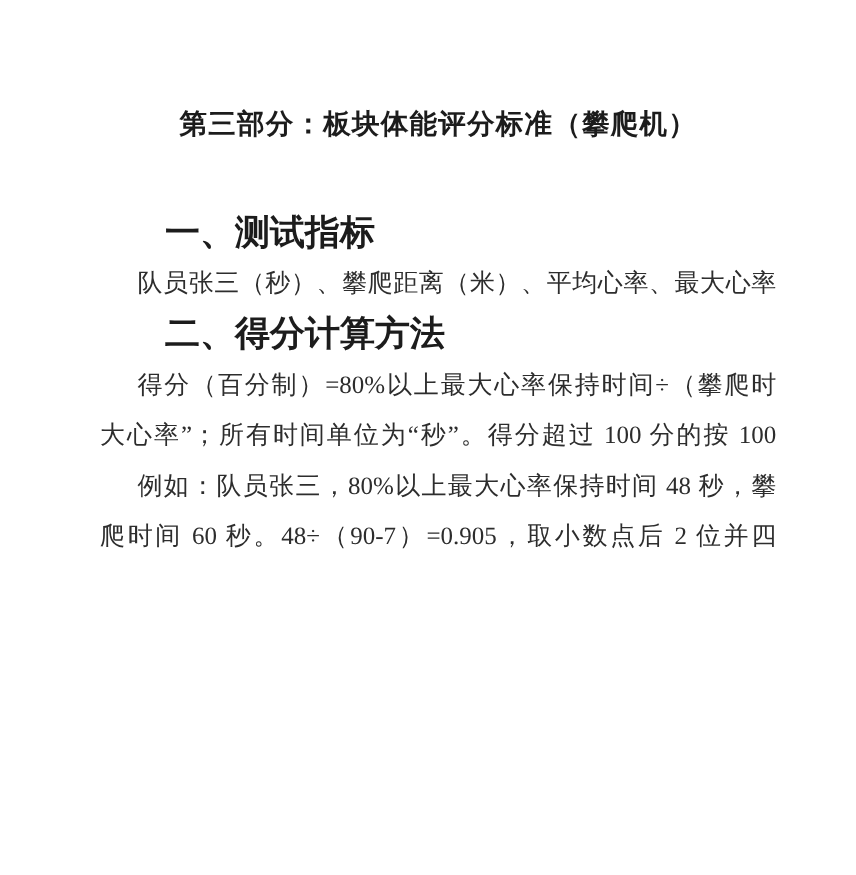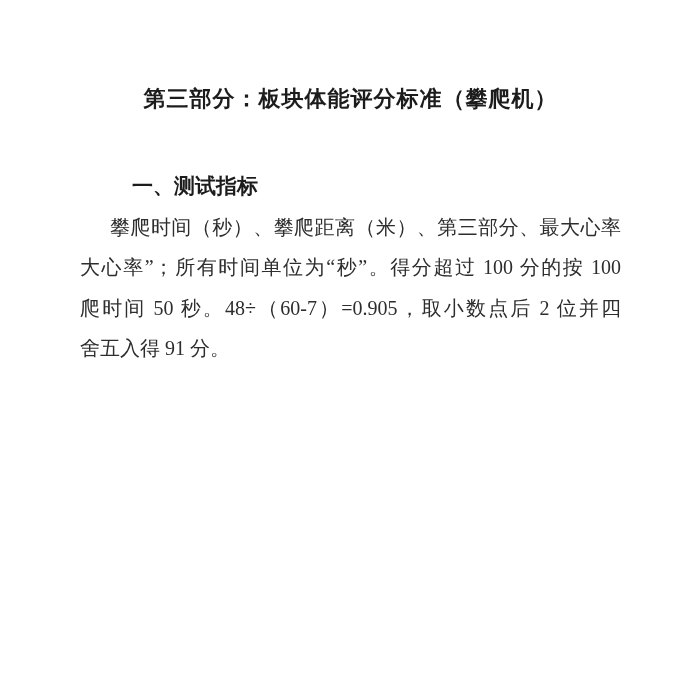--- a/index.html
+++ b/index.html
@@ -40,44 +40,46 @@
     text-align-last:justify;
     white-space:normal;
   }
   .ind{ 
     padding-left:30px;
   }
   .heading{ 
     padding-left:52px;
     font-family:"Liberation Sans","DejaVu Sans",sans-serif;
     font-weight:700;
-    font-size:21px;
+    font-size:28px;
     color:#1c1c1c;
   }
 </style>
 </head>
 <body>
 
 <div class="page">
 
   <h1 class="doc-title">第三部分：板块体能评分标准（攀爬机）</h1>
 
   <div class="text-block">
 
     <div class="line heading">一、测试指标</div>
 
-    <div class="line ind j">攀爬时间（秒）、攀爬距离（米）、第三部分、最大心率</div>
+    <div class="line ind j">队员张三（秒）、攀爬距离（米）、平均心率、最大心率</div>
 
 
+    <div class="line heading">二、得分计算方法</div>
 
+    <div class="line ind j">得分（百分制）=80%以上最大心率保持时间÷（攀爬时</div>
 
 
 
     <div class="line j">大心率”；所有时间单位为“秒”。得分超过 100 分的按 100</div>
 
 
+    <div class="line ind j">例如：队员张三，80%以上最大心率保持时间 48 秒，攀</div>
 
-    <div class="line j">爬时间 50 秒。48÷（60-7）=0.905，取小数点后 2 位并四</div>
+    <div class="line j">爬时间 60 秒。48÷（90-7）=0.905，取小数点后 2 位并四</div>
 
-    <div class="line">舍五入得 91 分。</div>
 
   </div>
 </div>
 
 </body></html>

